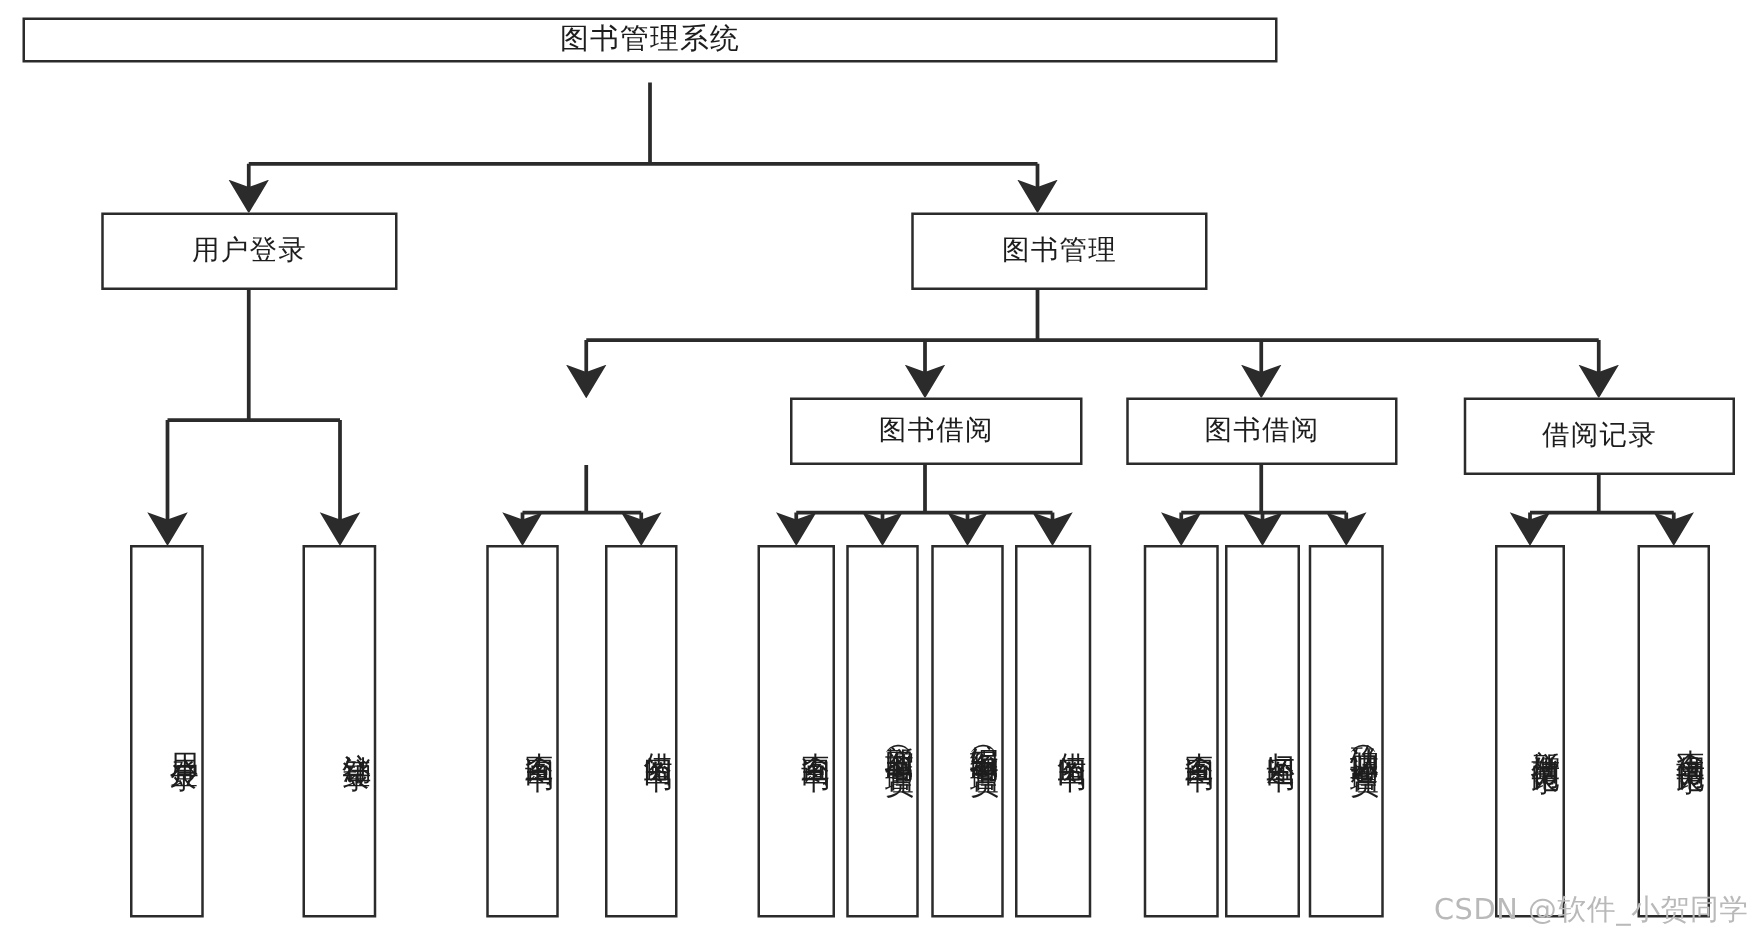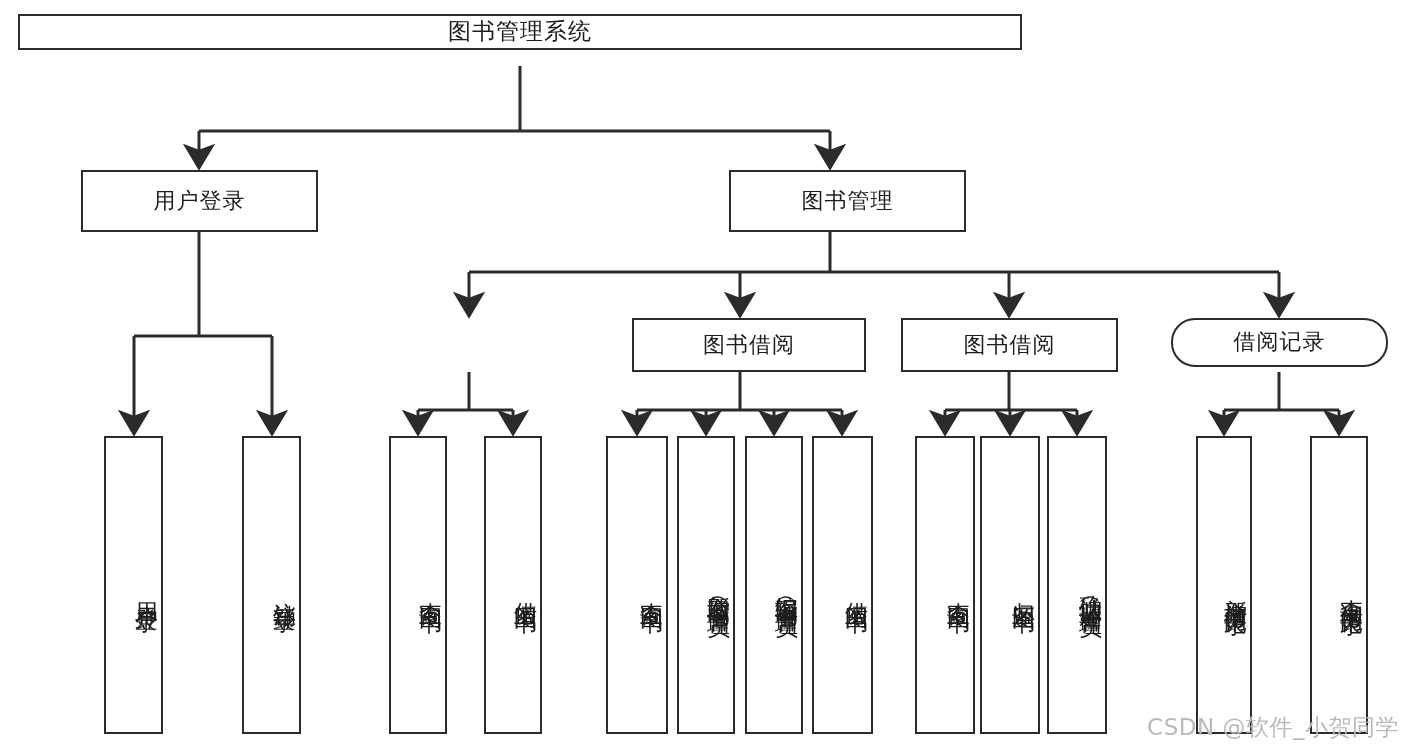--- a/index.html
+++ b/index.html
@@ -132,21 +132,21 @@
   <div class="node horiz" style="left:729px; top:170px; width:237px; height:62px;">
     <span>图书管理</span>
   </div>
 
   <div class="node horiz" style="left:632px; top:318px; width:234px; height:54px;align-items:center;">
     <span>图书借阅</span>
   </div>
   <div class="node horiz" style="left:901px; top:318px; width:217px; height:54px;">
     <span>图书借阅</span>
   </div>
-  <div class="node horiz" style="left:1171px; top:318px; width:217px; height:49px;border-radius:24px;">
+  <div class="node horiz" style="left:1171px; top:318px; width:217px; height:62px;">
     <span>借阅记录</span>
   </div>
 
   <div class="node vert" style="left:104px; top:436px; width:59px; height:298px;">
     <span class="vlabel">用户登录</span>
   </div>
   <div class="node vert" style="left:242px; top:436px; width:59px; height:298px;">
     <span class="vlabel">注销登录</span>
   </div>
   <div class="node vert" style="left:389px; top:436px; width:58px; height:298px;">

